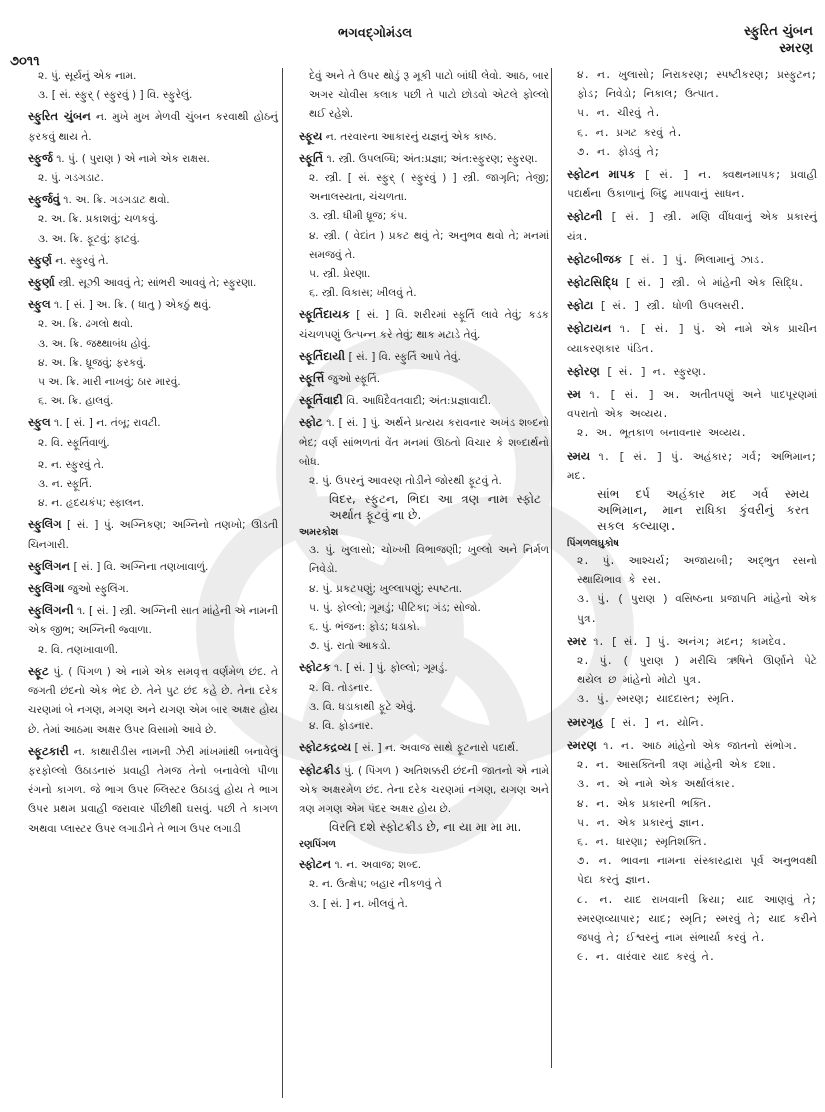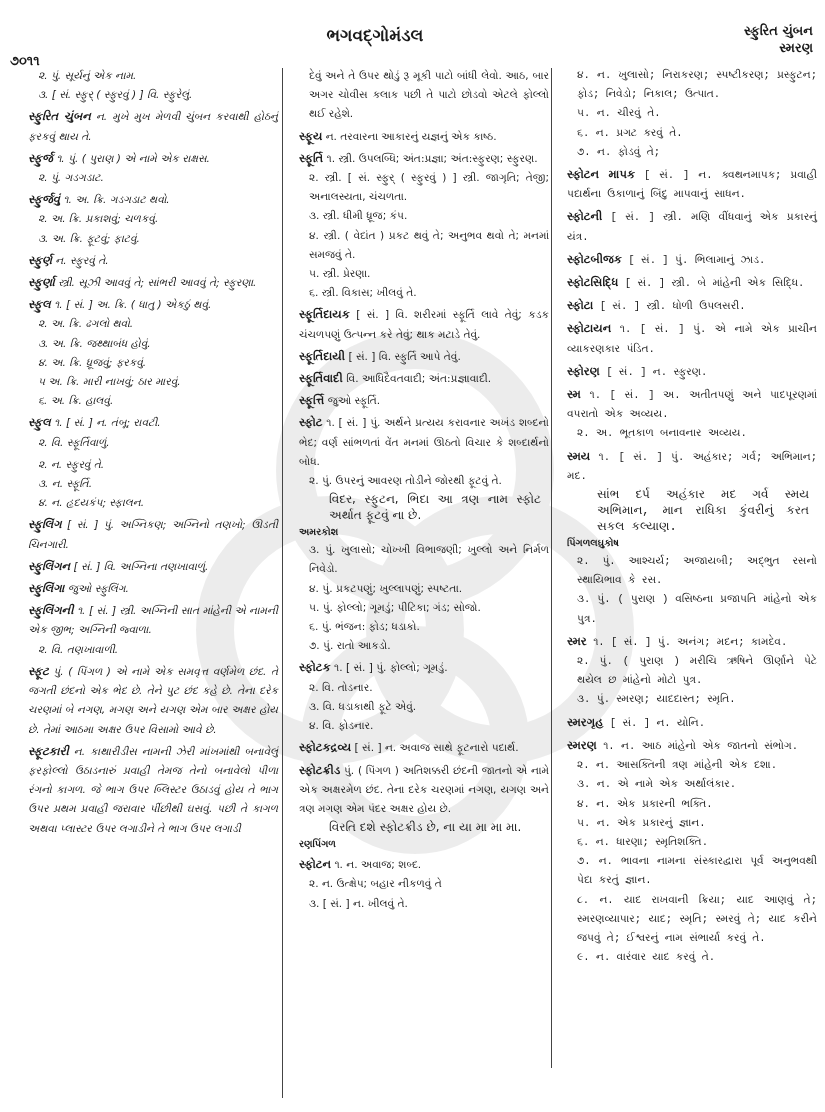--- a/index.html
+++ b/index.html
@@ -12,34 +12,34 @@
       color: #1a1a1a;
     }
     .page-header {
       position: absolute; left: 0; top: 0; width: 825px; height: 60px;
     }
     .page-number {
       position: absolute; left: 10px; top: 28px; font-size: 13px; font-weight: bold; margin-top: 25px;
     }
     .book-title {
       position: absolute; left: 0; width: 750px; top: 25px; text-align: center;
-      font-size: 17px; font-weight: bold;
+      font-size: 13px; font-weight: bold;
     }
     .guide-words {
       position: absolute; right: 12px; top: 22px; text-align: right;
       font-size: 13px; font-weight: bold; line-height: 17px;
     }
     .watermark {
       position: absolute; left: 180px; top: 300px; width: 470px; height: 560px;
       pointer-events: none; opacity: 0.07;
     }
     .column {
       position: absolute; top: 66px; font-size: 10.6px; line-height: 19.2px;
     }
-    .col-1 { left: 28px; width: 250px; font-style: italic; }
+    .col-1 { left: 28px; width: 250px; }
     .col-2 { left: 299px; width: 250px; }
     .col-3 { left: 567px; width: 250px; font-family: Liberation Mono, monospace; }
     .divider {
       position: absolute; top: 68px; width: 1px; background: #444;
     }
     .divider-1 { left: 282px; height: 1030px; }
     .divider-2 { left: 551px; height: 1000px; }
     .entry { margin-bottom: 3px; text-align: justify; }
     .headword { font-weight: bold; font-size: 11.5px; }
     .sense { padding-left: 10px; }
@@ -149,24 +149,24 @@
       <div class="sense">૫. સ્ત્રી. પ્રેરણા.</div>
       <div class="sense">૬. સ્ત્રી. વિકાસ; ખીલવું તે.</div>
     </div>
     <div class="entry">
       <div><span class="headword">સ્ફૂર્તિદાયક</span> <span>[ સં. ] વિ. શરીરમાં સ્ફૂર્તિ લાવે તેવું; કડક ચંચળપણું ઉત્પન્ન કરે તેવું; થાક મટાડે તેવું.</span></div>
     </div>
     <div class="entry">
       <div><span class="headword">સ્ફૂર્તિદાયી</span> <span>[ સં. ] વિ. સ્ફુર્તિ આપે તેવું.</span></div>
     </div>
     <div class="entry">
+      <div><span class="headword">સ્ફૂર્ત્તિ</span> <span>જુઓ સ્ફૂર્તિ.</span></div>
+    </div>
+    <div class="entry">
       <div><span class="headword">સ્ફૂર્તિવાદી</span> <span>વિ. આધિદૈવતવાદી; અંત:પ્રજ્ઞાવાદી.</span></div>
-    </div>
-    <div class="entry">
-      <div><span class="headword">સ્ફૂર્ત્તિ</span> <span>જુઓ સ્ફૂર્તિ.</span></div>
     </div>
     <div class="entry">
       <div><span class="headword">સ્ફોટ</span> <span>૧. [ સં. ] પું. અર્થને પ્રત્યય કરાવનાર અખંડ શબ્દનો ભેદ; વર્ણ સાંભળતાં વેંત મનમાં ઊઠતો વિચાર કે શબ્દાર્થનો બોધ.</span></div>
       <div class="sense">૨. પું. ઉપરનું આવરણ તોડીને જોરથી ફૂટવું તે.</div>
       <div class="quote">વિદર, સ્ફુટન, ભિદા આ ત્રણ નામ સ્ફોટ અર્થાત ફૂટવું ના છે.</div>
       <div class="quote-source">અમરકોશ</div>
       <div class="sense">૩. પું. ખુલાસો; ચોખ્ખી વિભાજણી; ખુલ્લો અને નિર્મળ નિવેડો.</div>
       <div class="sense">૪. પું. પ્રકટપણું; ખુલ્લાપણું; સ્પષ્ટતા.</div>
       <div class="sense">૫. પું. ફોલ્લો; ગૂમડું; પીટિકા; ગંડ; સોજો.</div>
       <div class="sense">૬. પું. ભંજન: ફોડ; ધડાકો.</div>

